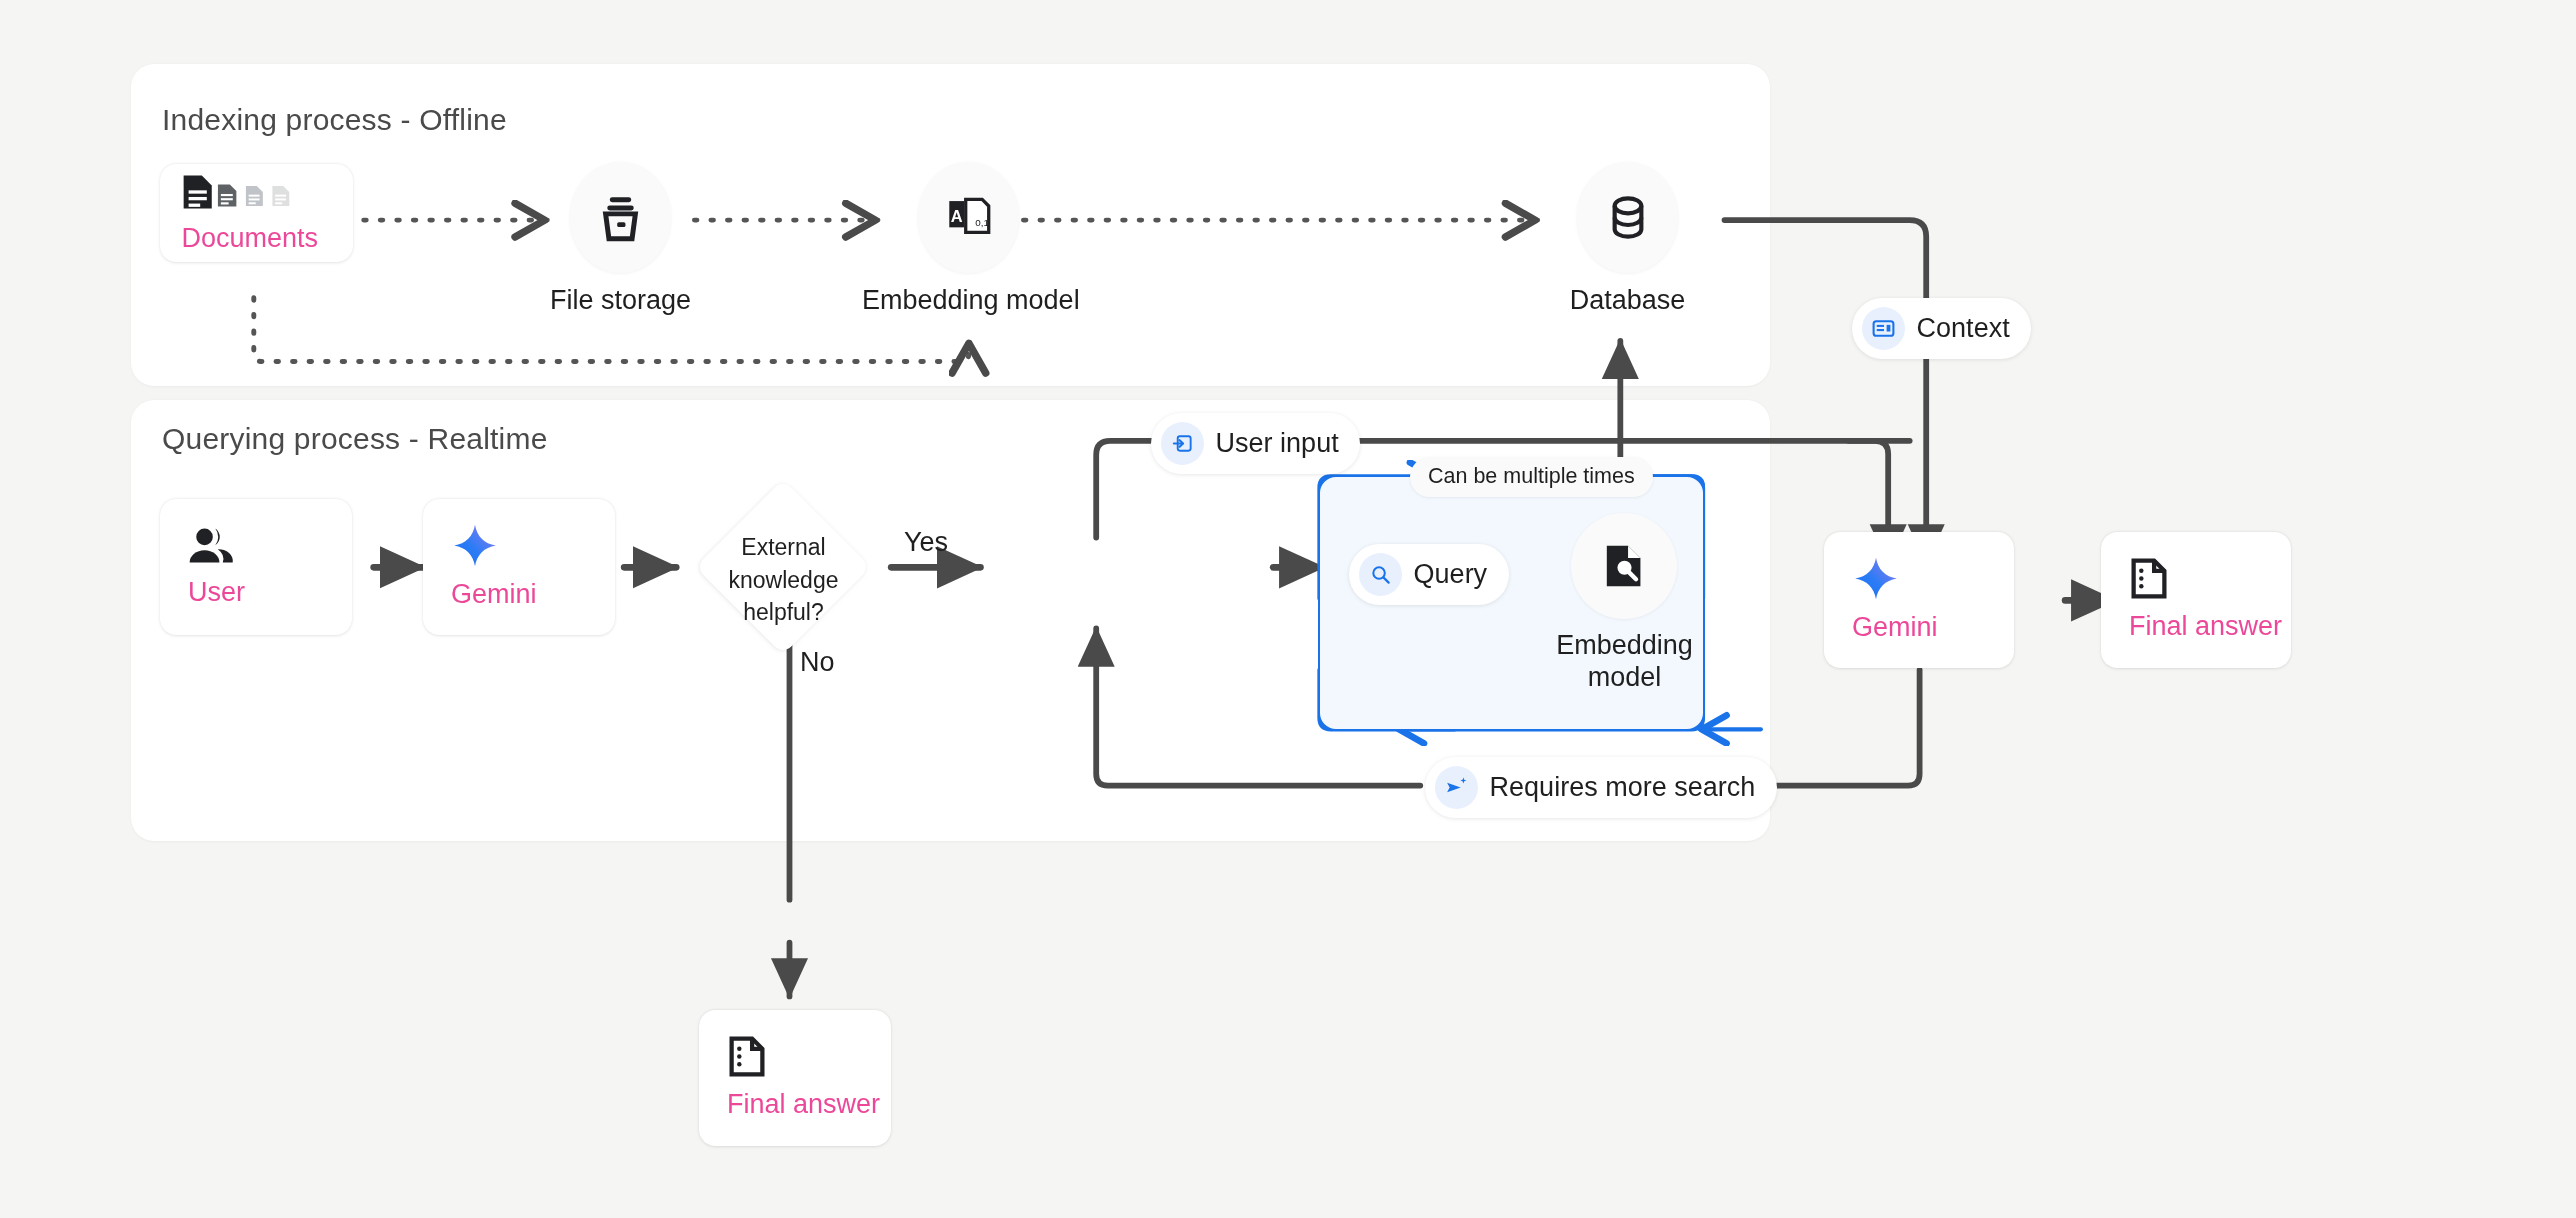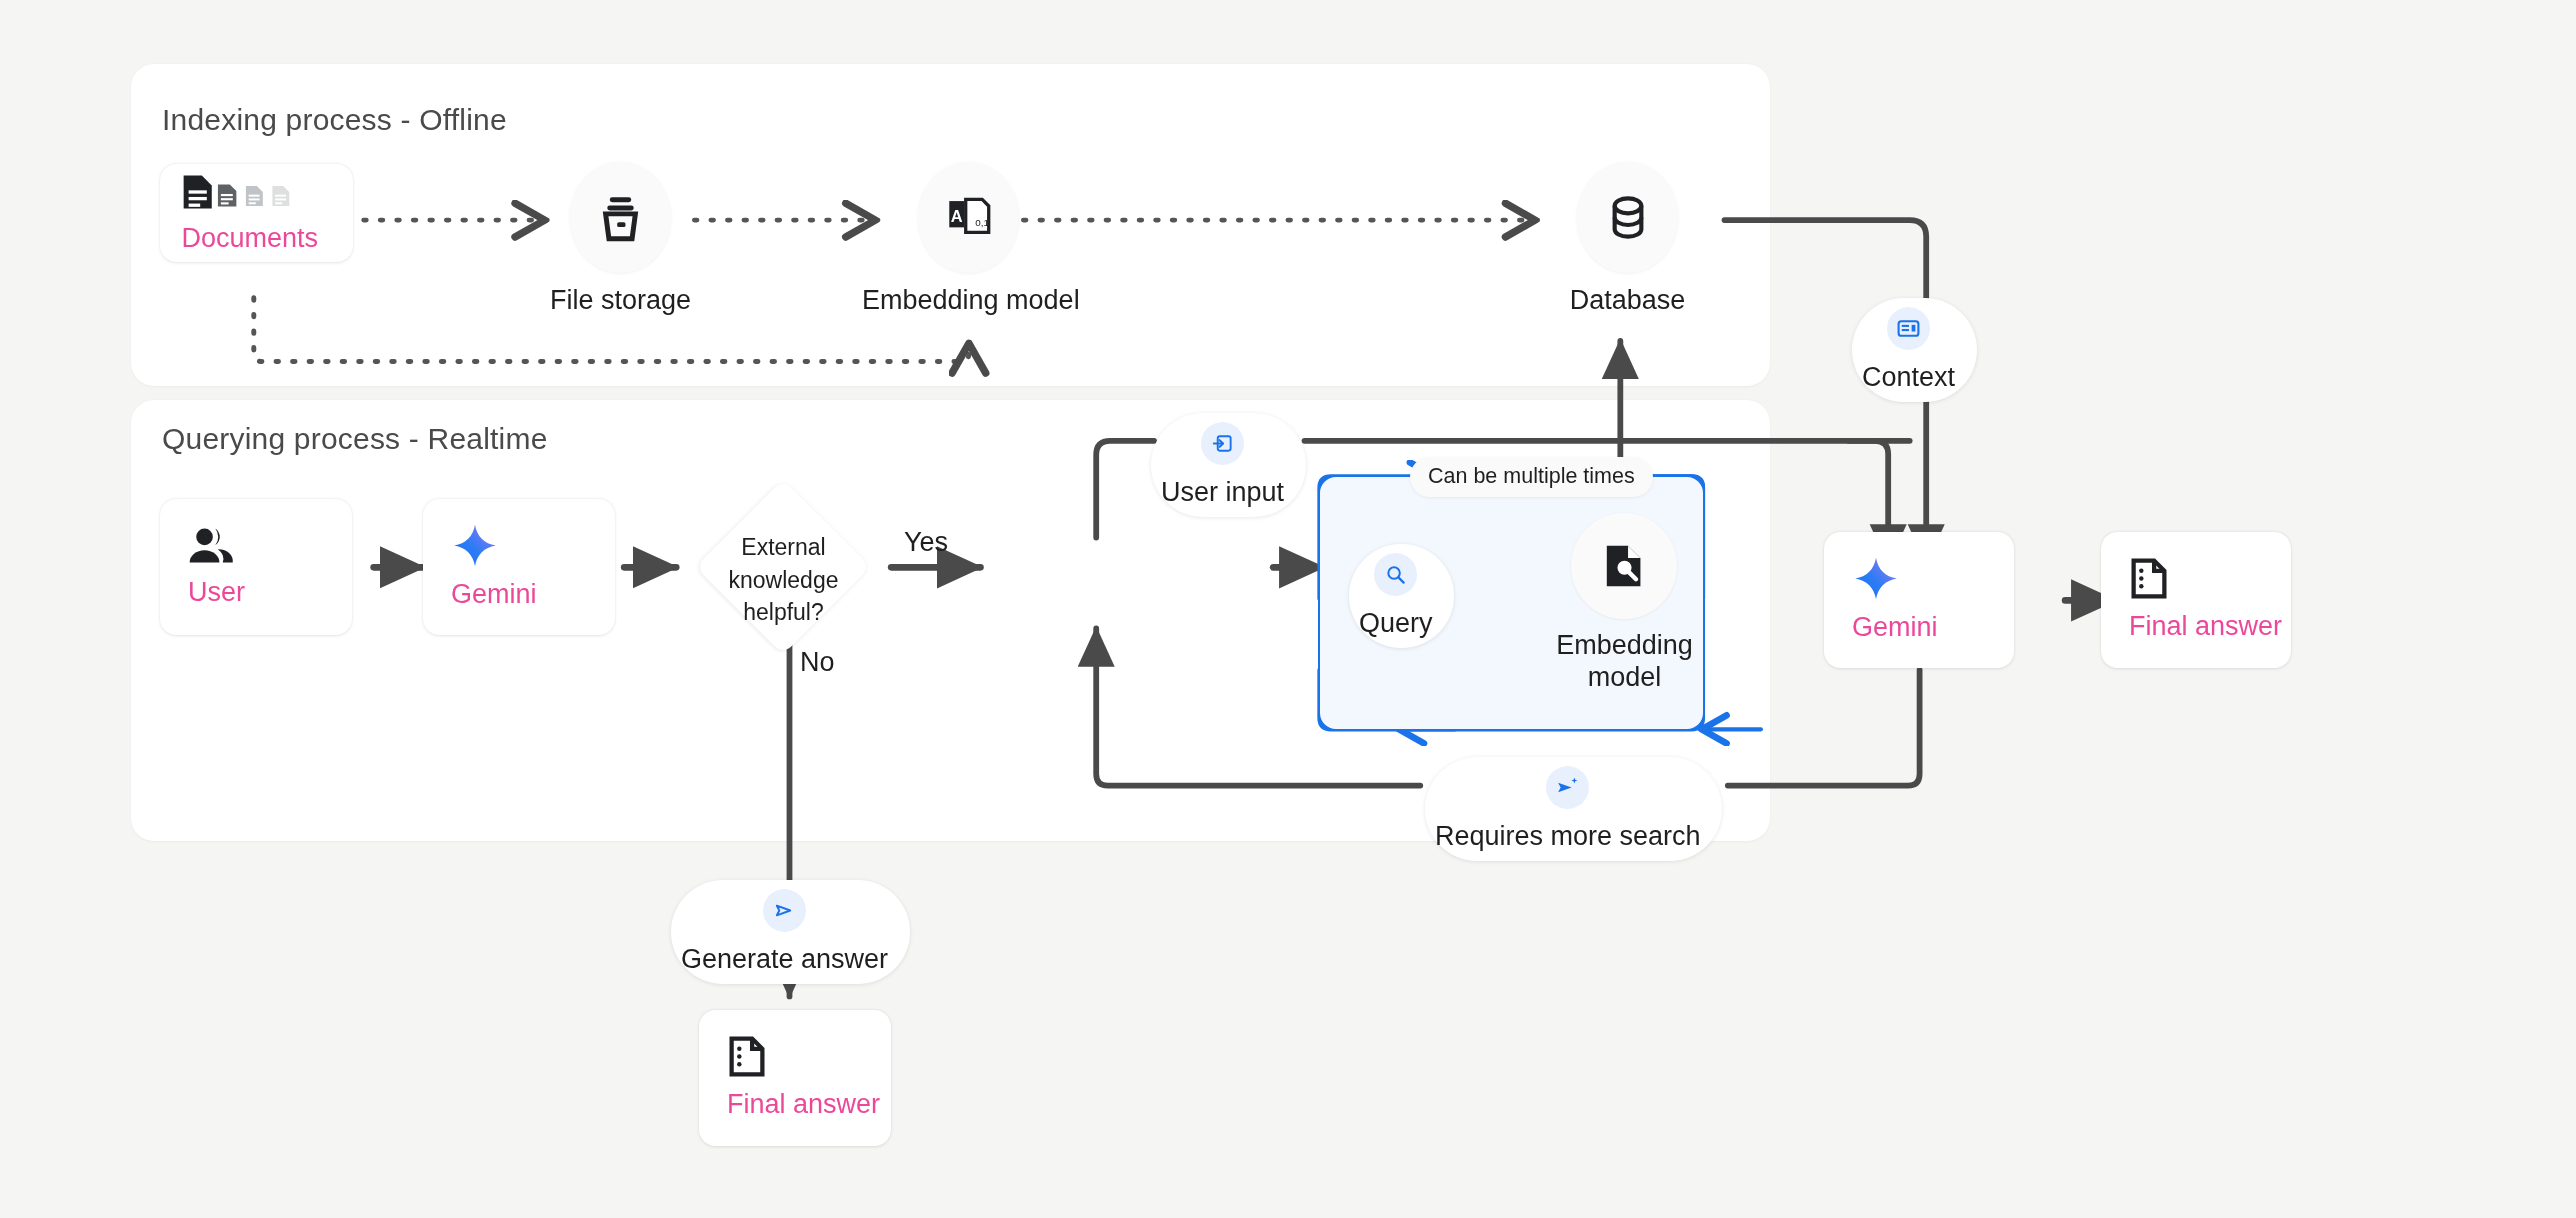--- a/index.html
+++ b/index.html
@@ -40,21 +40,21 @@
     position:absolute;font-size:27px;color:#1f1f1f;text-align:center;
     white-space:nowrap;
   }
   .circ-label.wrap{white-space:normal;line-height:1.18;}
 
   .pill{
     position:absolute;background:#fff;border-radius:826px;
     box-shadow:0 0.8px 4.1px rgba(0,0,0,.10);
     display:flex;align-items:center;gap:11.6px;
     padding:9px 21.5px 9px 10px;box-sizing:border-box;
-    font-size:27px;color:#1f1f1f;white-space:nowrap;flex-direction:column;
+    font-size:27px;color:#1f1f1f;white-space:nowrap;
   }
   .pill.plain{padding:8.3px 21.5px;}
   .pill .pico{
     width:43px;height:43px;border-radius:50%;background:#e8f0fe;
     display:flex;align-items:center;justify-content:center;flex:none;
   }
   .pill.small{font-size:21.5px;padding:7.4px 18px;box-shadow:0 0.8px 3.3px rgba(0,0,0,.07);}
 
   .diamond{
     position:absolute;background:#fff;
@@ -356,28 +356,20 @@
         <g fill="#202124">
           <circle cx="13" cy="15" r="2.6"></circle>
           <circle cx="13" cy="24" r="2.6"></circle>
           <circle cx="13" cy="33" r="2.6"></circle>
         </g>
       </svg>
     </span>
     <span class="clabel">Final answer</span>
   </div>
 
-  <div class="pill" style="left:671px;top:880px;">
-    <span class="pico">
-      <svg width="23" height="23" viewBox="0 0 24 24">
-        <path d="M4,7 L18,12 L4,17 L6.6,12 z" fill="none" stroke="#1a73e8" stroke-width="2" stroke-linejoin="round"></path>
-      </svg>
-    </span>
-    <span>Generate answer</span>
-  </div>
 
   <div class="card" style="left:699px;top:1010px;width:192px;height:136px;">
     <span class="cicon">
       <svg width="40" height="41" viewBox="0 0 44 48">
         <path d="M4,3 h24 l12,12 v30 h-36 z" fill="none" stroke="#202124" stroke-width="5"></path>
         <path d="M28,3 v12 h12" fill="none" stroke="#202124" stroke-width="5"></path>
         <g fill="#202124">
           <circle cx="13" cy="15" r="2.6"></circle>
           <circle cx="13" cy="24" r="2.6"></circle>
           <circle cx="13" cy="33" r="2.6"></circle>

